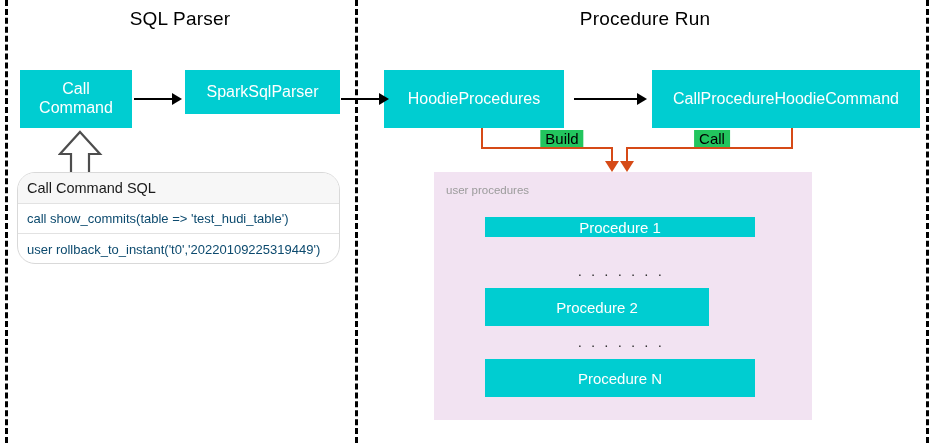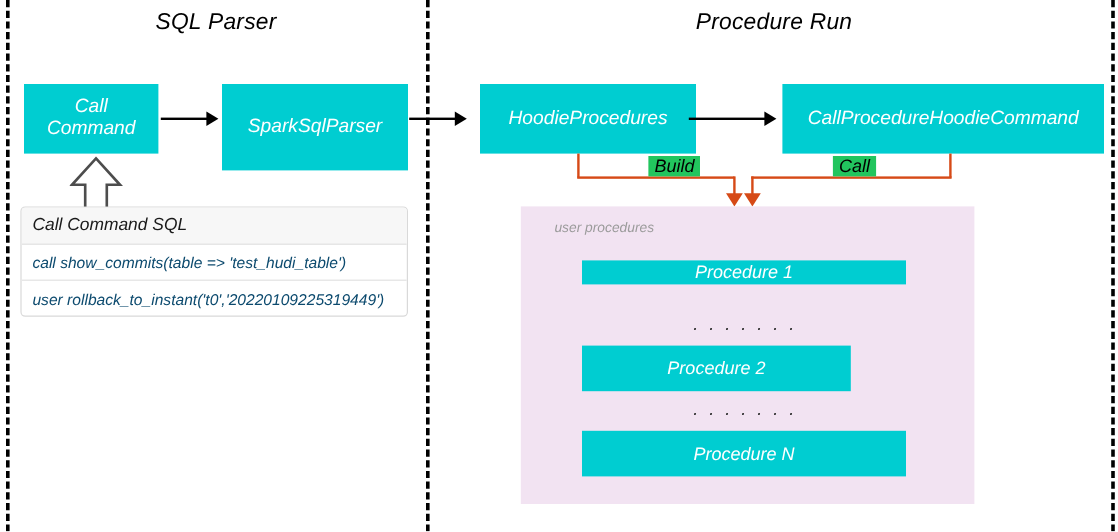--- a/index.html
+++ b/index.html
@@ -9,21 +9,20 @@
   }
   body {
     font-family: "Liberation Sans", sans-serif;
   }
   #canvas {
     position: relative;
     width: 932px;
     height: 443px;
     background: #ffffff;
     overflow: hidden;
-    font-style: italic;
   }
 
   
   .divider {
     position: absolute;
     top: 0;
     width: 0;
     height: 443px;
     border-left: 3px dashed #000000;
   }
@@ -176,59 +175,59 @@
 
   <div class="divider" style="left:5px;"></div>
   <div class="divider" style="left:355px;"></div>
   <div class="divider" style="left:926px;"></div>
 
   <div class="section-title" style="left:180px; top:8px;">SQL Parser</div>
   <div class="section-title" style="left:645px; top:8px;">Procedure Run</div>
 
   <div class="teal-box" style="left:20px; top:70px; width:112px; height:58px;">Call
 Command</div>
-  <div class="teal-box" style="left:185px; top:70px; width:155px; height:72px;">SparkSqlParser</div>
-  <div class="teal-box" style="left:400px; top:70px; width:180px; height:58px;">HoodieProcedures</div>
+  <div class="teal-box" style="left:185px; top:70px; width:155px; height:44px;">SparkSqlParser</div>
+  <div class="teal-box" style="left:384px; top:70px; width:180px; height:58px;">HoodieProcedures</div>
   <div class="teal-box" style="left:652px; top:70px; width:268px; height:58px;">CallProcedureHoodieCommand</div>
 
   <div class="arrow-line" style="left:134px; top:98px; width:39px;"></div>
   <div class="arrow-head" style="left:172px; top:93px;"></div>
 
   <div class="arrow-line" style="left:341px; top:98px; width:39px;"></div>
   <div class="arrow-head" style="left:379px; top:93px;"></div>
 
   <div class="arrow-line" style="left:574px; top:98px; width:64px;"></div>
   <div class="arrow-head" style="left:637px; top:93px;"></div>
 
   <div class="hollow-arrow" style="left:58px; top:130px;">
     <svg width="46" height="46" viewBox="0 0 46 46" aria-hidden="true">
       <polygon points="22,2 42,24 31,24 31,44 13,44 13,24 2,24" fill="#ffffff" stroke="#4d4d4d" stroke-width="2.2" stroke-linejoin="miter"></polygon>
     </svg>
   </div>
 
-  <div class="sql-box" style="left:17px; top:172px; width:323px; height:92px;">
+  <div class="sql-box" style="left:17px; top:172px; width:323px; height:92px;border-radius:18px;">
     <div class="sql-header">Call Command SQL</div>
     <div class="sql-row">call show_commits(table =&gt; 'test_hudi_table')</div>
     <div class="sql-row">user rollback_to_instant('t0','20220109225319449')</div>
   </div>
 
   <div class="orange-v" style="left:481px; top:128px; height:20px;"></div>
   <div class="orange-h" style="left:481px; top:147px; width:131px;"></div>
   <div class="orange-v" style="left:611px; top:147px; height:16px;"></div>
   <div class="orange-head" style="left:605px; top:161px;"></div>
   <div class="edge-label" style="left:562px; top:130px;">Build</div>
 
   <div class="orange-v" style="left:791px; top:128px; height:20px;"></div>
   <div class="orange-h" style="left:626px; top:147px; width:167px;"></div>
   <div class="orange-v" style="left:626px; top:147px; height:16px;"></div>
   <div class="orange-head" style="left:620px; top:161px;"></div>
   <div class="edge-label" style="left:712px; top:130px;">Call</div>
 
   <div class="proc-panel" style="left:434px; top:172px; width:378px; height:248px;"></div>
-  <div class="proc-panel-label" style="left:462px; top:184px;">user procedures</div>
+  <div class="proc-panel-label" style="left:446px; top:184px;">user procedures</div>
 
   <div class="proc-box" style="left:485px; top:217px; width:270px; height:20px;">Procedure 1</div>
   <div class="proc-dots" style="left:621px; top:262px;">. . . . . . .</div>
   <div class="proc-box" style="left:485px; top:288px; width:224px; height:38px;">Procedure 2</div>
   <div class="proc-dots" style="left:621px; top:333px;">. . . . . . .</div>
   <div class="proc-box" style="left:485px; top:359px; width:270px; height:38px;">Procedure N</div>
 
 </div>
 
 </body></html>

